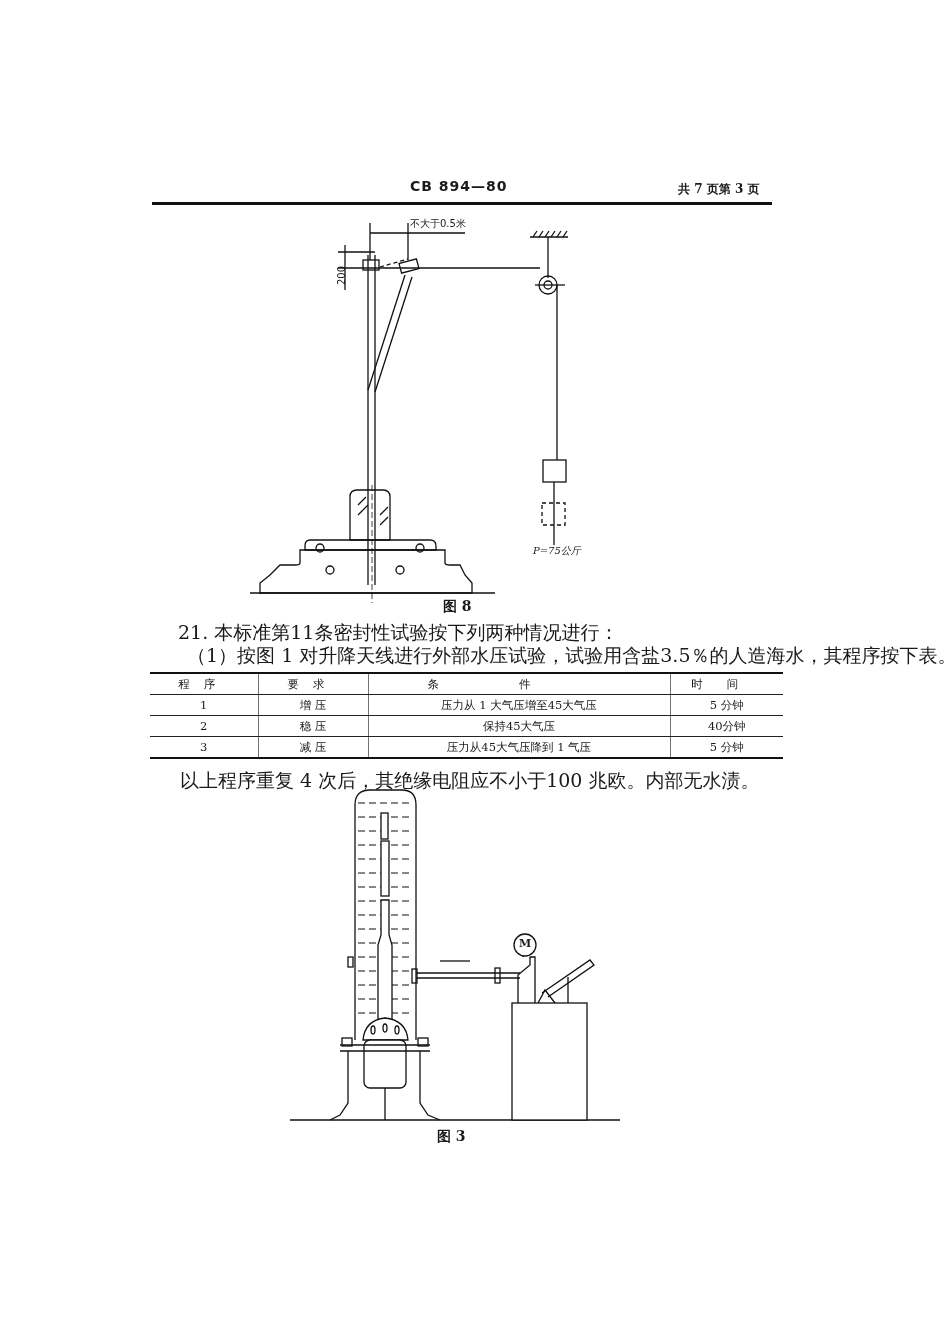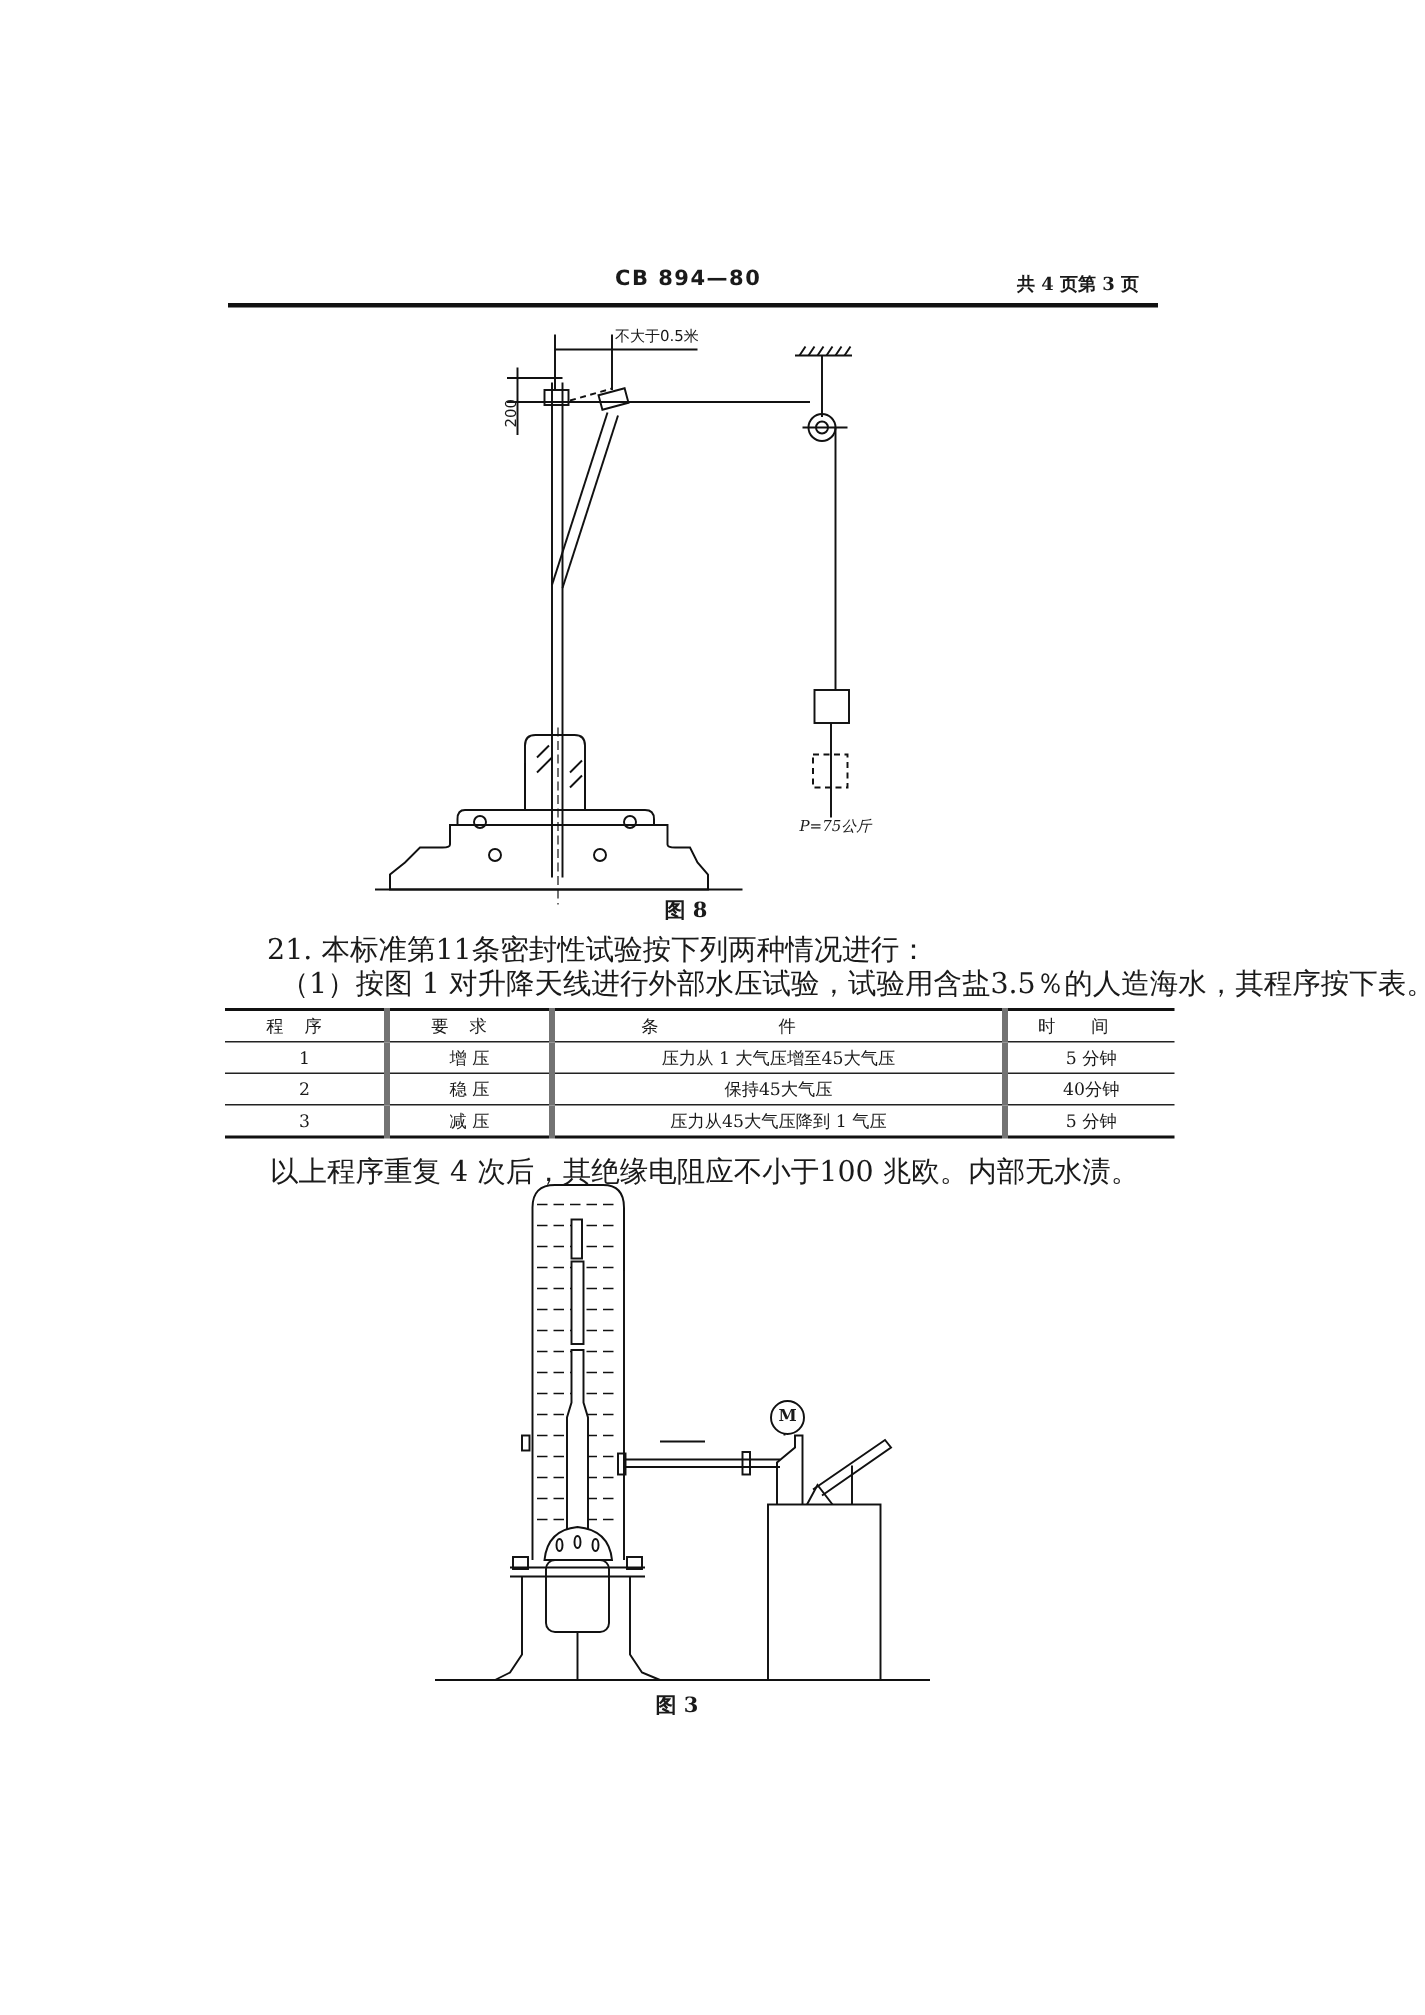--- a/index.html
+++ b/index.html
@@ -8,30 +8,30 @@
   .abs { position:absolute; }
   .std-code { left:410px; top:178px; font-family:"DejaVu Sans","Liberation Sans",sans-serif; font-weight:bold; font-size:14px; letter-spacing:1px; }
   .page-no { left:678px; top:181px; font-size:12px; font-weight:bold; }
   .header-rule { left:152px; top:202px; width:620px; height:3px; background:#111; }
   svg { position:absolute; }
   .caption { font-size:14px; font-weight:bold; }
   .para { font-size:19px; white-space:nowrap; }
   table.tbl { position:absolute; left:150px; top:672px; width:633px; border-collapse:collapse; font-size:11.5px; }
   table.tbl { border-top:2px solid #111; border-bottom:2px solid #111; }
   table.tbl td, table.tbl th { border:1px solid #222; border-left:none; border-right:none; height:20px; text-align:center; font-weight:normal; padding:0; }
-  table.tbl td + td, table.tbl th + th { border-left:4px solid #737373; }
+  table.tbl td + td, table.tbl th + th { border-left:1px solid #737373; }
   table.tbl th { letter-spacing:14px;margin-top:28px; }
   table.tbl th.wide { letter-spacing:80px; }
   table.tbl th.time { letter-spacing:24px;font-family:Liberation Serif, serif; }
 </style>
 </head>
 <body>
 
 <div class="abs std-code">CB 894—80</div>
-<div class="abs page-no">共 4 页第 3 页</div>
+<div class="abs page-no">共 7 页第 3 页</div>
 <div class="abs header-rule"></div>
 
 <svg style="left:250px;top:215px" width="380" height="390" viewBox="0 0 380 390" stroke="#111" fill="none" stroke-width="1.3">
 
   <line x1="120" y1="8" x2="120" y2="45"></line>
   <line x1="158" y1="8" x2="158" y2="45"></line>
   <line x1="120" y1="18" x2="215" y2="18"></line>
 
   <line x1="95" y1="30" x2="95" y2="75"></line>
   <line x1="88" y1="53" x2="125" y2="53"></line>

